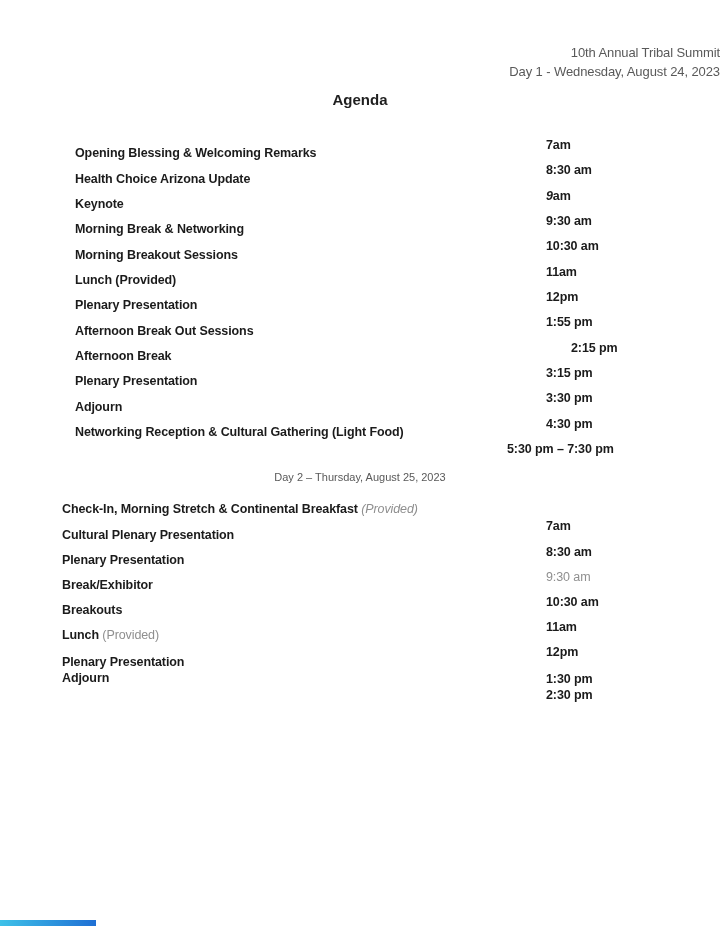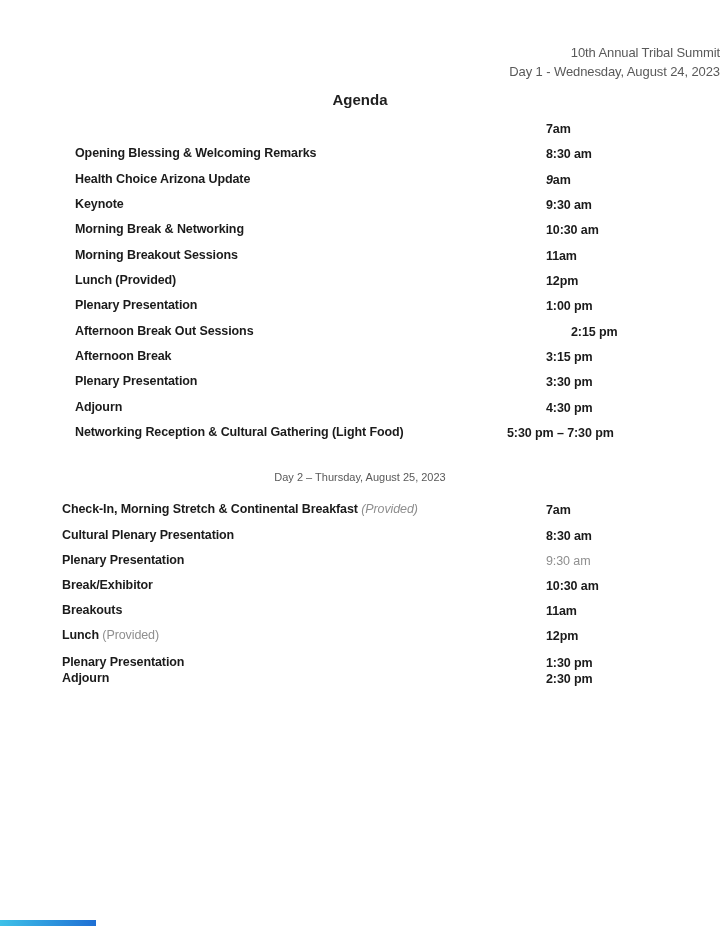--- a/index.html
+++ b/index.html
@@ -23,21 +23,21 @@
   #day2-list { margin: 14px 0 12px 62px; }
   .row {
     position: relative;
     height: 25.35px; line-height: 25.35px;
     font-size: 12.5px; font-weight: 600; color: #1b1b1b;
     letter-spacing: -0.1px; white-space: nowrap;
   }
   #day2-list .row { height: 25.2px; line-height: 25.2px; }
   #day2-list .row.tight { height: 16.2px; line-height: 16.2px; }
   .row:not(.tight) + .row.tight { margin-top: 5px; }
-  .time { position: absolute; top: 1px; white-space: nowrap; }
+  .time { position: absolute; top: 17px; white-space: nowrap; }
   .gray { color: #8f8f8f; font-weight: 400; }
   .italic { font-style: italic; }
 
   
   .accent-bar { position: absolute; left: 0; top: 920px; width: 96px; height: 6px; }
 </style>
 </head>
 <body>
 
 <div class="page">
@@ -50,21 +50,21 @@
   <div class="agenda-title">Agenda</div>
 
   <div class="list" id="day1-list">
       <div class="row"><span class="time" style="left: 471px;">7am</span></div>
       <div class="row"><span class="label">Opening Blessing &amp; Welcoming Remarks</span><span class="time" style="left: 471px;">8:30 am</span></div>
       <div class="row"><span class="label">Health Choice Arizona Update</span><span class="time" style="left: 471px;"><span class="italic">9</span><span>am</span></span></div>
       <div class="row"><span class="label">Keynote</span><span class="time" style="left: 471px;">9:30 am</span></div>
       <div class="row"><span class="label">Morning Break &amp; Networking</span><span class="time" style="left: 471px;">10:30 am</span></div>
       <div class="row"><span class="label">Morning Breakout Sessions</span><span class="time" style="left: 471px;">11am</span></div>
       <div class="row"><span class="label">Lunch (Provided)</span><span class="time" style="left: 471px;">12pm</span></div>
-      <div class="row"><span class="label">Plenary Presentation</span><span class="time" style="left: 471px;">1:00 pm</span></div>
+      <div class="row"><span class="label">Plenary Presentation</span><span class="time" style="left: 471px;">1:55 pm</span></div>
       <div class="row"><span class="label">Afternoon Break Out Sessions</span><span class="time" style="left: 471px; margin-left: 25px;">2:15 pm</span></div>
       <div class="row"><span class="label">Afternoon Break</span><span class="time" style="left: 471px; text-align: right;">3:15 pm</span></div>
       <div class="row"><span class="label">Plenary Presentation</span><span class="time" style="left: 471px;">3:30 pm</span></div>
       <div class="row"><span class="label">Adjourn</span><span class="time" style="left: 471px;">4:30 pm</span></div>
       <div class="row"><span class="label">Networking Reception &amp; Cultural Gathering (Light Food)</span><span class="time" style="left: 432px;">5:30 pm – 7:30 pm</span></div>
     </div>
 
   <div class="day2-title">Day 2 – Thursday, August 25, 2023</div>
 
   <div class="list" id="day2-list">

